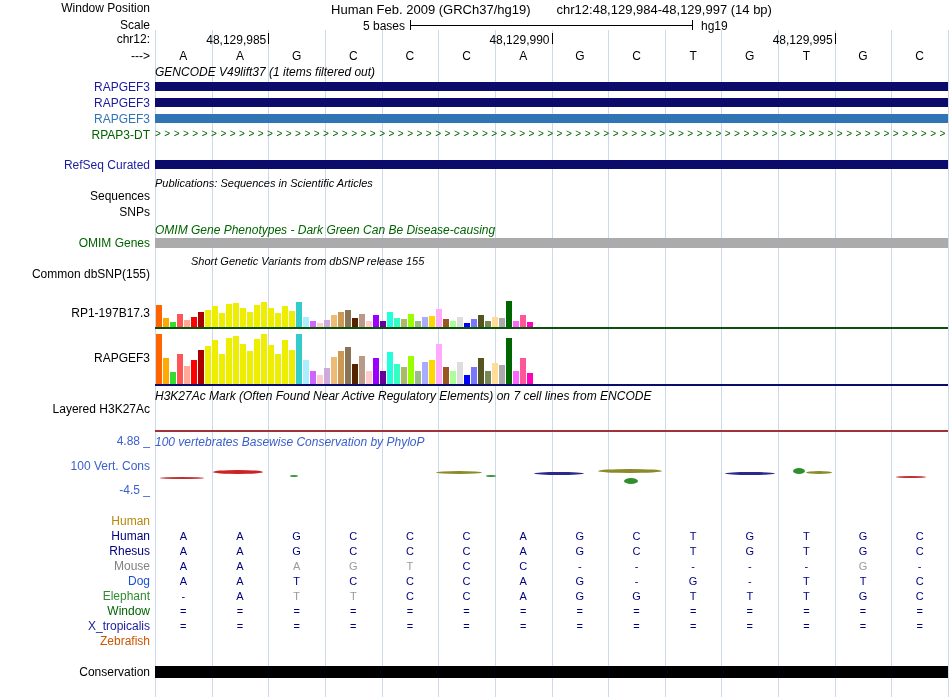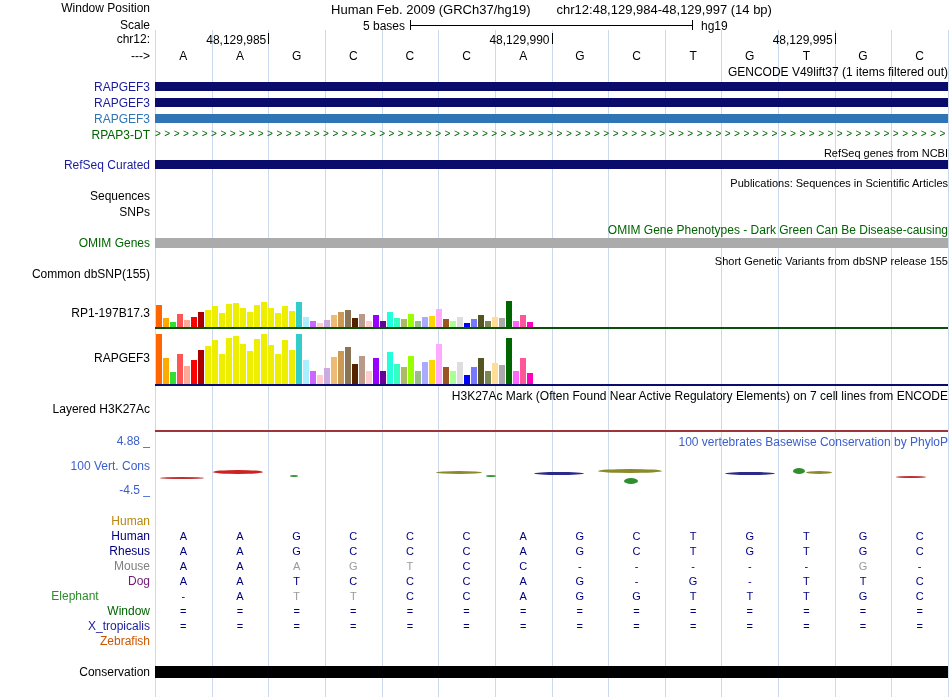--- a/index.html
+++ b/index.html
@@ -4,22 +4,22 @@
 <style>
   * { margin:0; padding:0; box-sizing:border-box; }
   html,body { background:#ffffff; }
   #stage {
     position:relative; width:950px; height:697px; background:#fff;
     font-family:"Liberation Sans", sans-serif; color:#000; overflow:hidden;
   }
   .guide { position:absolute; top:30px; height:667px; width:1px; background:#ccd9ec; }
   .lbl   { position:absolute; left:0; width:150px; text-align:right; font-size:12px;
            line-height:13px; white-space:nowrap; }
-  .ctitle{ position:absolute; left:155px; width:793px; text-align:right; white-space:nowrap;
-           line-height:14px; }
+  .ctitle{ position:absolute; left:155px; width:793px; text-align:left; white-space:nowrap;
+           line-height:14px;font-style:italic; }
   .bar   { position:absolute; left:155px; width:793px; }
   .abs   { position:absolute; }
   #top-title { position:absolute; left:155px; top:2px; width:793px; text-align:center;
                font-size:13px; white-space:nowrap; }
   #top-title .gap { display:inline-block; width:26px; }
   #scale-bases { position:absolute; left:155px; top:19px; width:250px; text-align:right; font-size:12px; }
   #scale-bar   { position:absolute; left:410px; top:20px; width:283px; height:10px;
                  border-left:1px solid #000; border-right:1px solid #000; }
   #scale-bar::after { content:""; position:absolute; left:0; right:0; top:5px; height:1px; background:#000; }
   #scale-hg19  { position:absolute; left:701px; top:19px; font-size:12px; }
@@ -63,21 +63,20 @@
     <div class="lbl" style="top: 237px; color: rgb(0, 100, 0);">OMIM Genes</div>
     <div class="lbl" style="top: 268px; color: rgb(0, 0, 0);">Common dbSNP(155)</div>
     <div class="lbl" style="top: 307px; color: rgb(0, 0, 0);">RP1-197B17.3</div>
     <div class="lbl" style="top: 352px; color: rgb(0, 0, 0);">RAPGEF3</div>
     <div class="lbl" style="top: 403px; color: rgb(0, 0, 0);">Layered H3K27Ac</div>
     <div class="lbl" style="top: 435px; color: rgb(58, 95, 205);">4.88 _</div>
     <div class="lbl" style="top: 460px; color: rgb(58, 95, 205);">100 Vert. Cons</div>
     <div class="lbl" style="top: 484px; color: rgb(58, 95, 205);">-4.5 _</div>
     <div class="lbl" style="top: 666px; color: rgb(0, 0, 0);">Conservation</div>
     <div class="ctitle" style="top: 65px; color: rgb(0, 0, 0); font-size: 12px;">GENCODE V49lift37 (1 items filtered out)</div>
-    <div class="ctitle" style="top: 146px; color: rgb(0, 0, 0); font-size: 11px;">RefSeq genes from NCBI</div>
     <div class="ctitle" style="top: 223px; color: rgb(0, 100, 0); font-size: 12px;">OMIM Gene Phenotypes - Dark Green Can Be Disease-causing</div>
     <div class="ctitle" style="top: 176px; color: rgb(0, 0, 0); font-size: 11px;">Publications: Sequences in Scientific Articles</div>
     <div class="ctitle" style="top: 254px; color: rgb(0, 0, 0); font-size: 11px; padding-left: 36px;">Short Genetic Variants from dbSNP release 155</div>
     <div class="ctitle" style="top: 389px; color: rgb(0, 0, 0); font-size: 12px;">H3K27Ac Mark (Often Found Near Active Regulatory Elements) on 7 cell lines from ENCODE</div>
     <div class="ctitle" style="top: 435px; color: rgb(58, 95, 205); font-size: 12px;">100 vertebrates Basewise Conservation by PhyloP</div>
     <div class="abs" style="left: 268.286px; top: 33px; width: 1px; height: 11px; background: rgb(0, 0, 0);"></div>
     <div class="abs" style="left: 176.286px; top: 33px; width: 90px; text-align: right; font-size: 12px;">48,129,985</div>
     <div class="abs" style="left: 551.5px; top: 33px; width: 1px; height: 11px; background: rgb(0, 0, 0);"></div>
     <div class="abs" style="left: 459.5px; top: 33px; width: 90px; text-align: right; font-size: 12px;">48,129,990</div>
     <div class="abs" style="left: 834.714px; top: 33px; width: 1px; height: 11px; background: rgb(0, 0, 0);"></div>
@@ -265,36 +264,36 @@
     <div class="abs" style="left: 381.571px; top: 560px; width: 56.6429px; text-align: center; font-size: 11px; color: rgb(154, 154, 154);">T</div>
     <div class="abs" style="left: 438.214px; top: 560px; width: 56.6429px; text-align: center; font-size: 11px; color: rgb(0, 0, 128);">C</div>
     <div class="abs" style="left: 494.857px; top: 560px; width: 56.6429px; text-align: center; font-size: 11px; color: rgb(0, 0, 128);">C</div>
     <div class="abs" style="left: 551.5px; top: 560px; width: 56.6429px; text-align: center; font-size: 11px; color: rgb(0, 0, 128);">-</div>
     <div class="abs" style="left: 608.143px; top: 560px; width: 56.6429px; text-align: center; font-size: 11px; color: rgb(0, 0, 128);">-</div>
     <div class="abs" style="left: 664.786px; top: 560px; width: 56.6429px; text-align: center; font-size: 11px; color: rgb(0, 0, 128);">-</div>
     <div class="abs" style="left: 721.429px; top: 560px; width: 56.6429px; text-align: center; font-size: 11px; color: rgb(0, 0, 128);">-</div>
     <div class="abs" style="left: 778.071px; top: 560px; width: 56.6429px; text-align: center; font-size: 11px; color: rgb(0, 0, 128);">-</div>
     <div class="abs" style="left: 834.714px; top: 560px; width: 56.6429px; text-align: center; font-size: 11px; color: rgb(154, 154, 154);">G</div>
     <div class="abs" style="left: 891.357px; top: 560px; width: 56.6429px; text-align: center; font-size: 11px; color: rgb(0, 0, 128);">-</div>
-    <div class="lbl" style="top: 575px; color: #701a75;">Dog</div>
+    <div class="lbl" style="top: 575px; color: #1d4ed8;">Dog</div>
     <div class="abs" style="left: 155px; top: 575px; width: 56.6429px; text-align: center; font-size: 11px; color: rgb(0, 0, 128);">A</div>
     <div class="abs" style="left: 211.643px; top: 575px; width: 56.6429px; text-align: center; font-size: 11px; color: rgb(0, 0, 128);">A</div>
     <div class="abs" style="left: 268.286px; top: 575px; width: 56.6429px; text-align: center; font-size: 11px; color: rgb(0, 0, 128);">T</div>
     <div class="abs" style="left: 324.929px; top: 575px; width: 56.6429px; text-align: center; font-size: 11px; color: rgb(0, 0, 128);">C</div>
     <div class="abs" style="left: 381.571px; top: 575px; width: 56.6429px; text-align: center; font-size: 11px; color: rgb(0, 0, 128);">C</div>
     <div class="abs" style="left: 438.214px; top: 575px; width: 56.6429px; text-align: center; font-size: 11px; color: rgb(0, 0, 128);">C</div>
     <div class="abs" style="left: 494.857px; top: 575px; width: 56.6429px; text-align: center; font-size: 11px; color: rgb(0, 0, 128);">A</div>
     <div class="abs" style="left: 551.5px; top: 575px; width: 56.6429px; text-align: center; font-size: 11px; color: rgb(0, 0, 128);">G</div>
     <div class="abs" style="left: 608.143px; top: 575px; width: 56.6429px; text-align: center; font-size: 11px; color: rgb(0, 0, 128);">-</div>
     <div class="abs" style="left: 664.786px; top: 575px; width: 56.6429px; text-align: center; font-size: 11px; color: rgb(0, 0, 128);">G</div>
     <div class="abs" style="left: 721.429px; top: 575px; width: 56.6429px; text-align: center; font-size: 11px; color: rgb(0, 0, 128);">-</div>
     <div class="abs" style="left: 778.071px; top: 575px; width: 56.6429px; text-align: center; font-size: 11px; color: rgb(0, 0, 128);">T</div>
     <div class="abs" style="left: 834.714px; top: 575px; width: 56.6429px; text-align: center; font-size: 11px; color: rgb(0, 0, 128);">T</div>
     <div class="abs" style="left: 891.357px; top: 575px; width: 56.6429px; text-align: center; font-size: 11px; color: rgb(0, 0, 128);">C</div>
-    <div class="lbl" style="top: 590px; color: rgb(46, 139, 46); text-align: center;">Elephant</div>
+    <div class="lbl" style="top: 590px; color: rgb(46, 139, 46);">Elephant</div>
     <div class="abs" style="left: 155px; top: 590px; width: 56.6429px; text-align: center; font-size: 11px; color: rgb(0, 0, 128);">-</div>
     <div class="abs" style="left: 211.643px; top: 590px; width: 56.6429px; text-align: center; font-size: 11px; color: rgb(0, 0, 128);">A</div>
     <div class="abs" style="left: 268.286px; top: 590px; width: 56.6429px; text-align: center; font-size: 11px; color: rgb(154, 154, 154);">T</div>
     <div class="abs" style="left: 324.929px; top: 590px; width: 56.6429px; text-align: center; font-size: 11px; color: rgb(154, 154, 154);">T</div>
     <div class="abs" style="left: 381.571px; top: 590px; width: 56.6429px; text-align: center; font-size: 11px; color: rgb(0, 0, 128);">C</div>
     <div class="abs" style="left: 438.214px; top: 590px; width: 56.6429px; text-align: center; font-size: 11px; color: rgb(0, 0, 128);">C</div>
     <div class="abs" style="left: 494.857px; top: 590px; width: 56.6429px; text-align: center; font-size: 11px; color: rgb(0, 0, 128);">A</div>
     <div class="abs" style="left: 551.5px; top: 590px; width: 56.6429px; text-align: center; font-size: 11px; color: rgb(0, 0, 128);">G</div>
     <div class="abs" style="left: 608.143px; top: 590px; width: 56.6429px; text-align: center; font-size: 11px; color: rgb(0, 0, 128);">G</div>
     <div class="abs" style="left: 664.786px; top: 590px; width: 56.6429px; text-align: center; font-size: 11px; color: rgb(0, 0, 128);">T</div>

